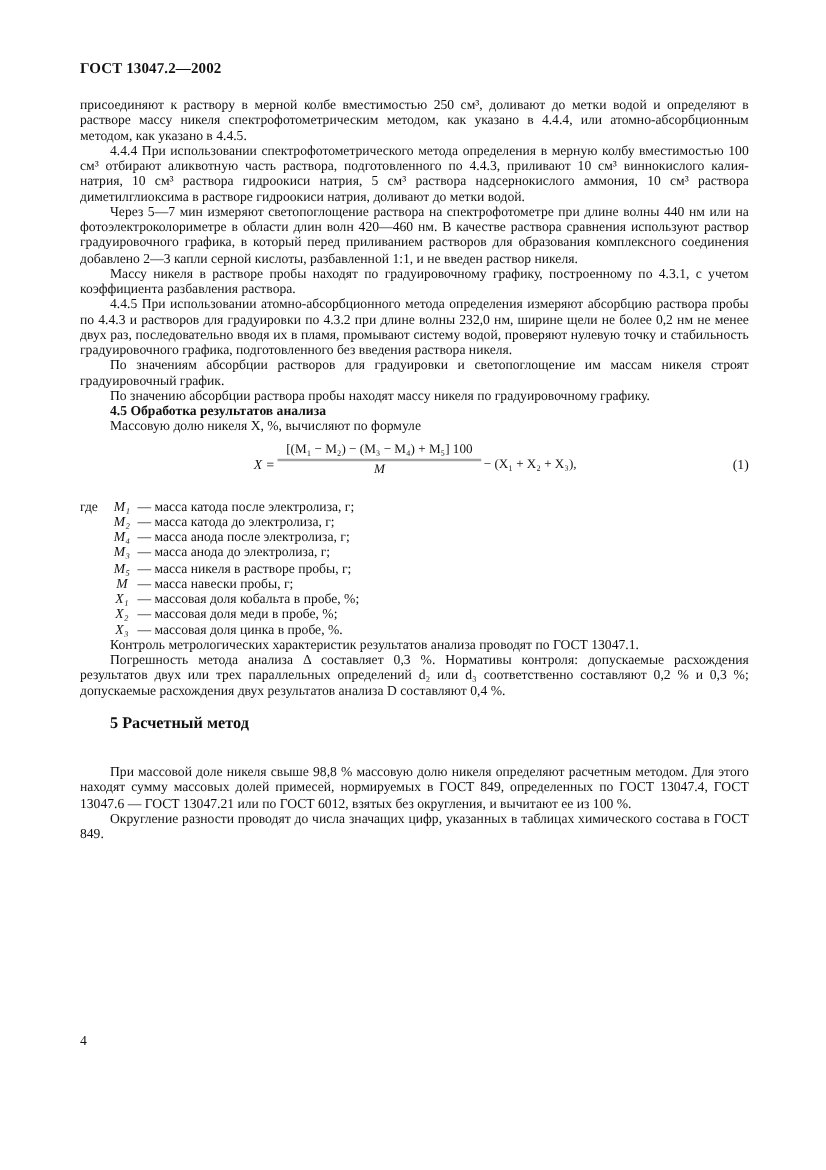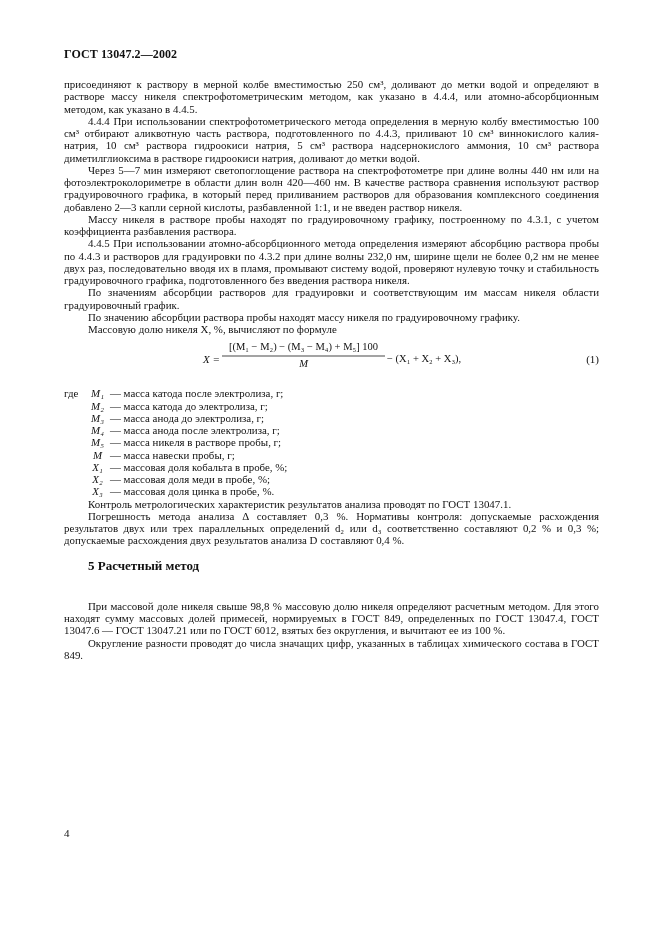--- a/index.html
+++ b/index.html
@@ -45,22 +45,23 @@
 <body>
 
 <div class="header">ГОСТ 13047.2—2002</div>
 
 <div class="body-text">
   <p>присоединяют к раствору в мерной колбе вместимостью 250 см³, доливают до метки водой и определяют в растворе массу никеля спектрофотометрическим методом, как указано в 4.4.4, или атомно-абсорбционным методом, как указано в 4.4.5.</p>
   <p class="ind">4.4.4 При использовании спектрофотометрического метода определения в мерную колбу вместимостью 100 см³ отбирают аликвотную часть раствора, подготовленного по 4.4.3, приливают 10 см³ виннокислого калия-натрия, 10 см³ раствора гидроокиси натрия, 5 см³ раствора надсернокислого аммония, 10 см³ раствора диметилглиоксима в растворе гидроокиси натрия, доливают до метки водой.</p>
   <p class="ind">Через 5—7 мин измеряют светопоглощение раствора на спектрофотометре при длине волны 440 нм или на фотоэлектроколориметре в области длин волн 420—460 нм. В качестве раствора сравнения используют раствор градуировочного графика, в который перед приливанием растворов для образования комплексного соединения добавлено 2—3 капли серной кислоты, разбавленной 1:1, и не введен раствор никеля.</p>
   <p class="ind">Массу никеля в растворе пробы находят по градуировочному графику, построенному по 4.3.1, с учетом коэффициента разбавления раствора.</p>
   <p class="ind">4.4.5 При использовании атомно-абсорбционного метода определения измеряют абсорбцию раствора пробы по 4.4.3 и растворов для градуировки по 4.3.2 при длине волны 232,0 нм, ширине щели не более 0,2 нм не менее двух раз, последовательно вводя их в пламя, промывают систему водой, проверяют нулевую точку и стабильность градуировочного графика, подготовленного без введения раствора никеля.</p>
-  <p class="ind">По значениям абсорбции растворов для градуировки и соответствующим им массам никеля области градуировочный график.</p>
+  <p class="ind">По значениям абсорбции растворов для градуировки и светопоглощение им массам никеля строят градуировочный график.</p>
   <p class="ind">По значению абсорбции раствора пробы находят массу никеля по градуировочному графику.</p>
+  <p class="sub-h">4.5 Обработка результатов анализа</p>
   <p class="ind">Массовую долю никеля X, %, вычисляют по формуле</p>
 
   <div class="formula">
     <span class="lhs">X =</span>
     <div class="frac">
       <div class="num">[(M₁ − M₂) − (M₃ − M₄) + M₅] 100</div>
       <div class="den">M</div>
     </div>
     <span class="tail">− (X₁ + X₂ + X₃),</span>
     <span class="eqno">(1)</span>
@@ -72,27 +73,27 @@
       <span class="sym">M₁</span>
       <span>— масса катода после электролиза, г;</span>
     </div>
     <div class="row">
       <span class="lead"></span>
       <span class="sym">M₂</span>
       <span>— масса катода до электролиза, г;</span>
     </div>
     <div class="row">
       <span class="lead"></span>
-      <span class="sym">M₃</span>
-      <span>— масса анода до электролиза, г;</span>
+      <span class="sym">M₄</span>
+      <span>— масса анода после электролиза, г;</span>
     </div>
     <div class="row">
       <span class="lead"></span>
-      <span class="sym">M₄</span>
-      <span>— масса анода после электролиза, г;</span>
+      <span class="sym">M₃</span>
+      <span>— масса анода до электролиза, г;</span>
     </div>
     <div class="row">
       <span class="lead"></span>
       <span class="sym">M₅</span>
       <span>— масса никеля в растворе пробы, г;</span>
     </div>
     <div class="row">
       <span class="lead"></span>
       <span class="sym">M</span>
       <span>— масса навески пробы, г;</span>

